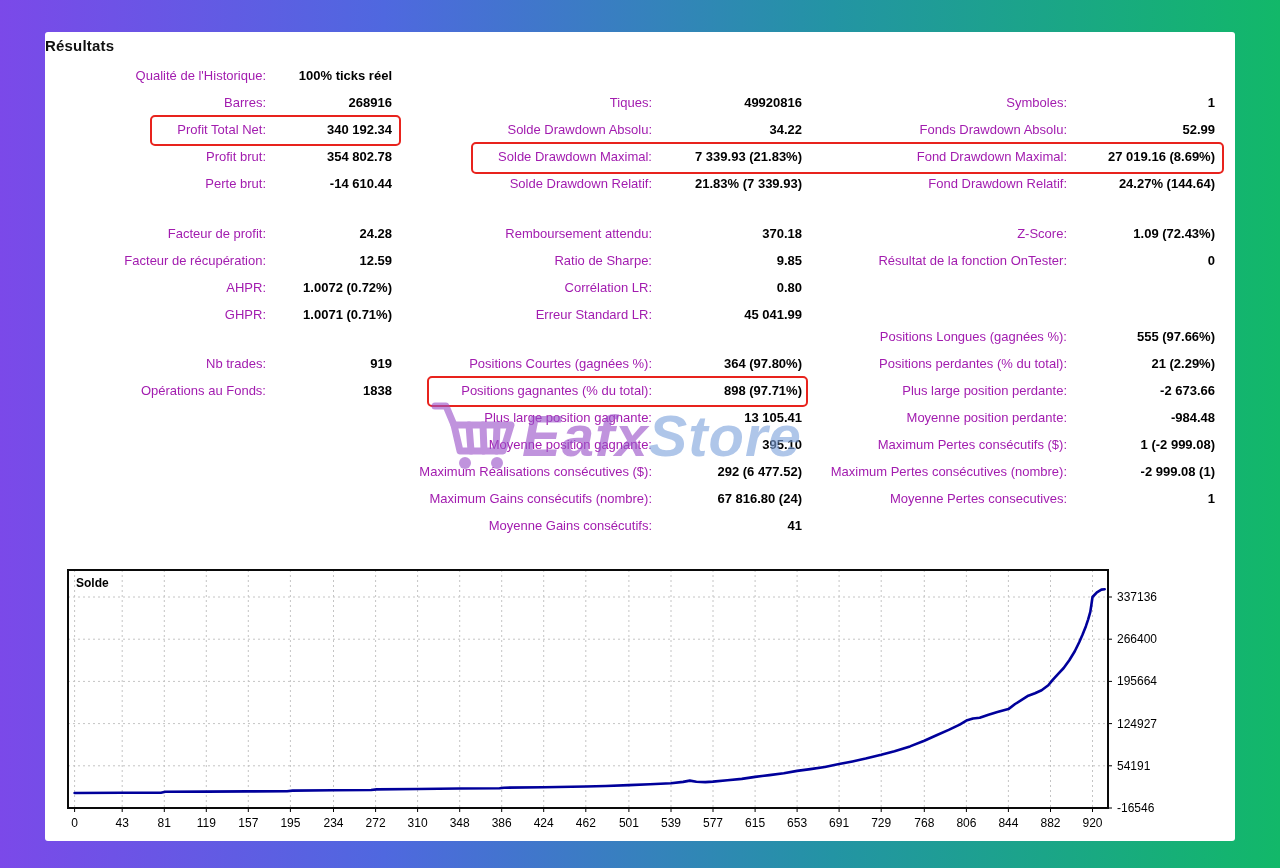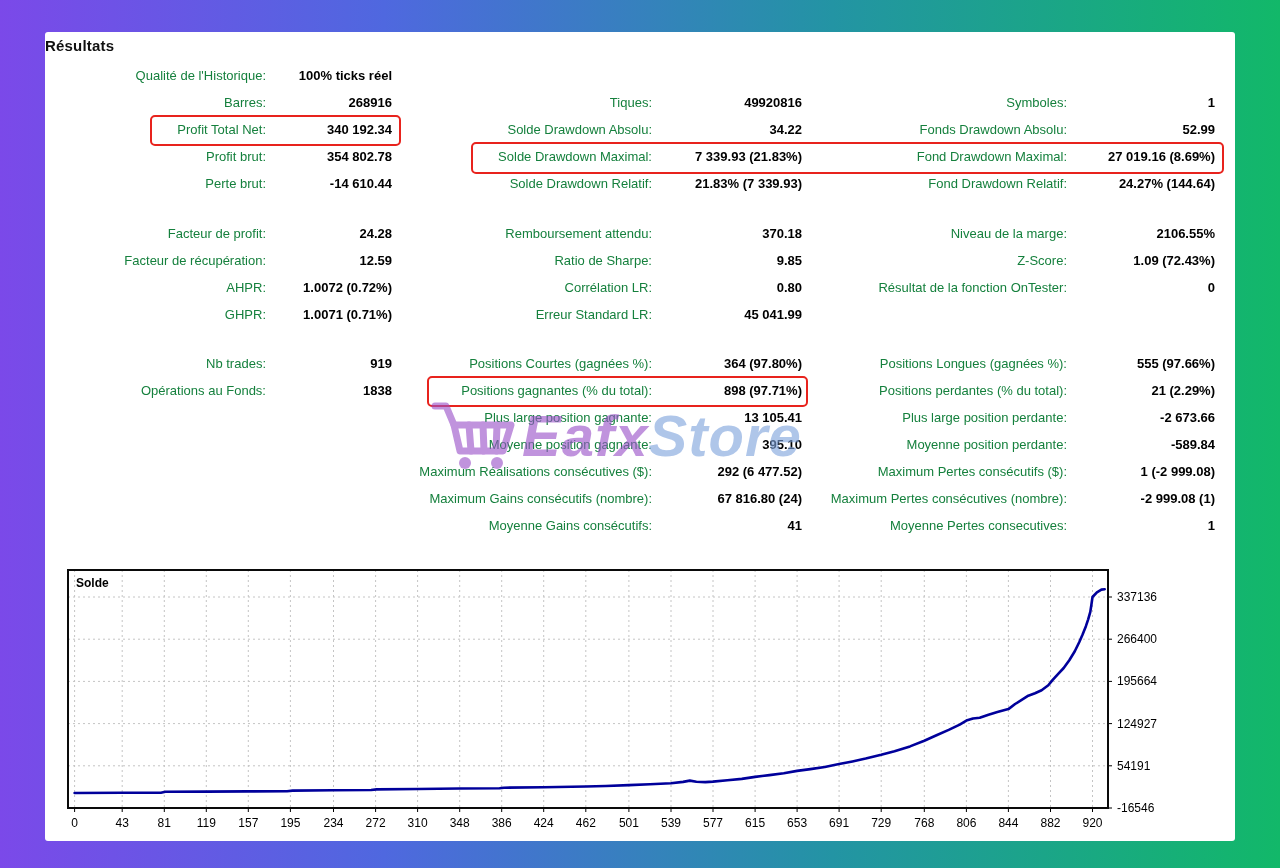--- a/index.html
+++ b/index.html
@@ -14,21 +14,21 @@
   }
   .report-title{
     position:absolute;top:37px;left:45px;width:1144px;text-align:left;
     font-size:15px;font-weight:bold;color:#101010;letter-spacing:.2px;
   }
   .col{position:absolute;top:62px;}
   #c1{left:70px;width:322px;}
   #c2{left:400px;width:402px;}
   #c3{left:815px;width:400px;}
   .row{height:27px;display:flex;align-items:center;}
-  .lbl{text-align:right;font-size:13px;white-space:nowrap;color:#15803d;}
+  .lbl{text-align:right;font-size:13px;white-space:nowrap;color:#a21caf;}
   #c1 .lbl{width:196px;}
   #c2 .lbl{width:252px;}
   #c3 .lbl{width:252px;}
   .val{flex:1;text-align:right;font-size:13px;font-weight:bold;white-space:nowrap;padding-left:6px;color:#000;}
   .gap{height:23px;}
   .gap2{height:22px;}
   .hl{
     position:absolute;border:2px solid #e8231d;border-radius:5px;
     background:transparent;pointer-events:none;
   }
@@ -202,24 +202,20 @@
     <div class="row">
       <span class="lbl">Fond Drawdown Maximal:</span>
       <span class="val">27 019.16 (8.69%)</span>
     </div>
     <div class="row">
       <span class="lbl">Fond Drawdown Relatif:</span>
       <span class="val">24.27% (144.64)</span>
     </div>
     <div class="gap"></div>
     <div class="row">
-      <span class="lbl">Niveau de la marge:</span>
-      <span class="val">2106.55%</span>
-    </div>
-    <div class="row">
       <span class="lbl">Z-Score:</span>
       <span class="val">1.09 (72.43%)</span>
     </div>
     <div class="row">
       <span class="lbl">Résultat de la fonction OnTester:</span>
       <span class="val">0</span>
     </div>
     <div class="row">
       <span class="lbl"></span>
       <span class="val"></span>
@@ -232,21 +228,21 @@
     <div class="row">
       <span class="lbl">Positions perdantes (% du total):</span>
       <span class="val">21 (2.29%)</span>
     </div>
     <div class="row">
       <span class="lbl">Plus large position perdante:</span>
       <span class="val">-2 673.66</span>
     </div>
     <div class="row">
       <span class="lbl">Moyenne position perdante:</span>
-      <span class="val">-589.84</span>
+      <span class="val">-984.48</span>
     </div>
     <div class="row">
       <span class="lbl">Maximum Pertes consécutifs ($):</span>
       <span class="val">1 (-2 999.08)</span>
     </div>
     <div class="row">
       <span class="lbl">Maximum Pertes consécutives (nombre):</span>
       <span class="val">-2 999.08 (1)</span>
     </div>
     <div class="row">

